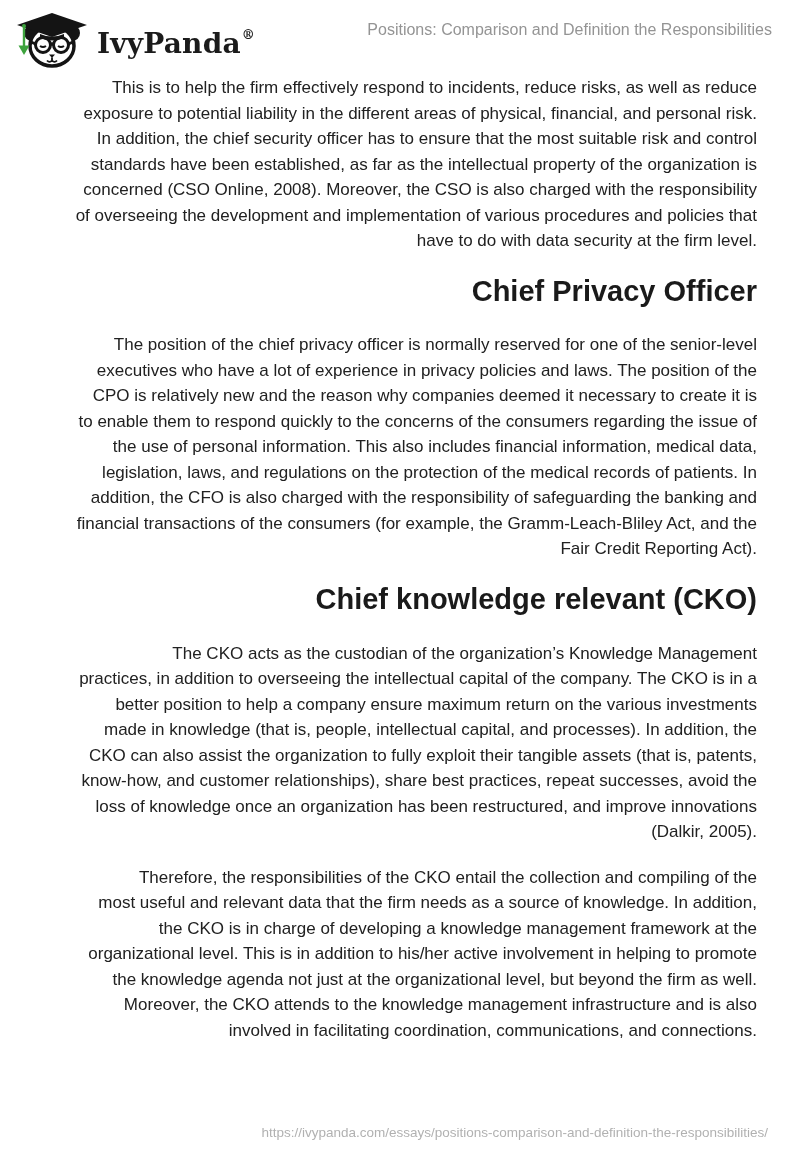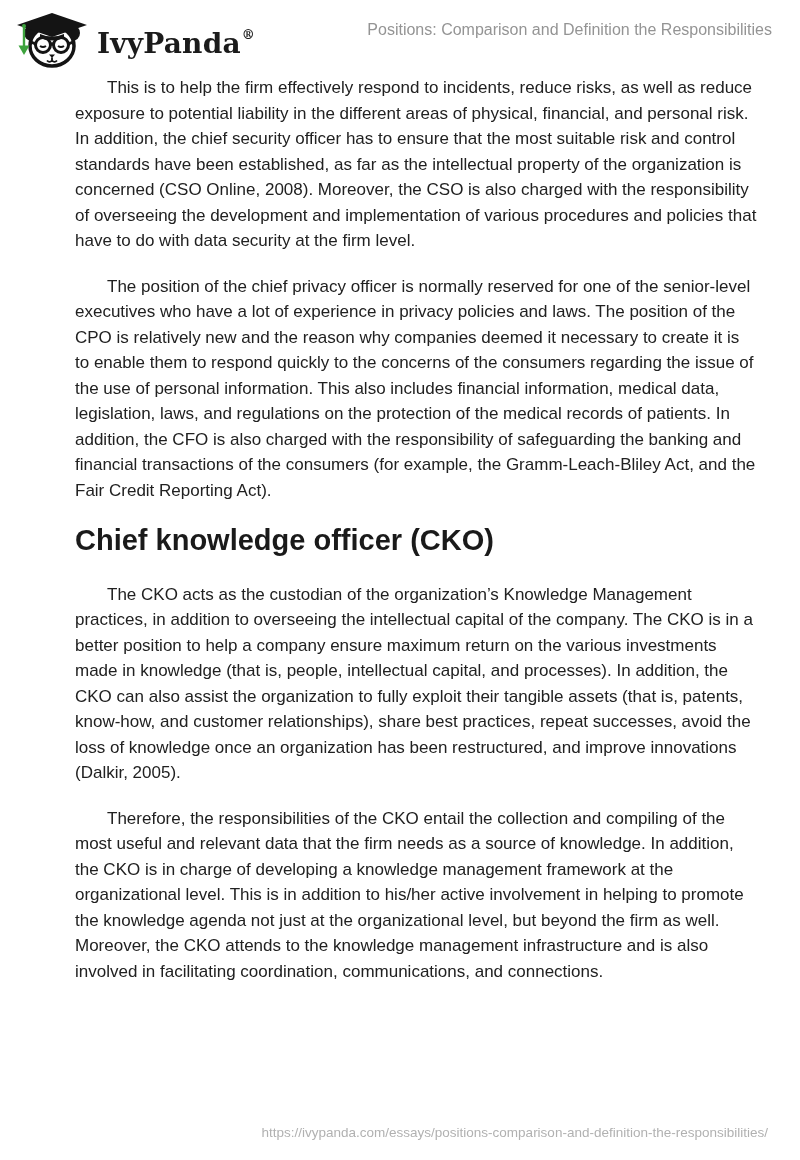--- a/index.html
+++ b/index.html
@@ -45,20 +45,21 @@
     margin-top: 13px;
     font-size: 16px;
     color: #949494;
     text-align: right;
   }
 
   
   .article {
     padding: 5px 43px 0 75px; 
     color: #212121;
+    text-align: right;
   }
   .article p {
     font-size: 17px;
     line-height: 25.5px;
     margin: 0 0 20px 0;
     text-indent: 32px;
     color: #212121;
   }
   .article h2 {
     font-family: "Liberation Sans", sans-serif;
@@ -119,24 +120,25 @@
       </svg>
     </span>
     <span class="brand-name"><span>IvyPanda</span><sup>®</sup></span>
   </div>
   <div class="doc-title">Positions: Comparison and Definition the Responsibilities</div>
 </header>
 
 <main class="article">
   <p>This is to help the firm effectively respond to incidents, reduce risks, as well as reduce exposure to potential liability in the different areas of physical, financial, and personal risk. In addition, the chief security officer has to ensure that the most suitable risk and control standards have been established, as far as the intellectual property of the organization is concerned (CSO Online, 2008). Moreover, the CSO is also charged with the responsibility of overseeing the development and implementation of various procedures and policies that have to do with data security at the firm level.</p>
 
+  <h2>Chief Privacy Officer</h2>
 
   <p>The position of the chief privacy officer is normally reserved for one of the senior-level executives who have a lot of experience in privacy policies and laws. The position of the CPO is relatively new and the reason why companies deemed it necessary to create it is to enable them to respond quickly to the concerns of the consumers regarding the issue of the use of personal information. This also includes financial information, medical data, legislation, laws, and regulations on the protection of the medical records of patients. In addition, the CFO is also charged with the responsibility of safeguarding the banking and financial transactions of the consumers (for example, the Gramm-Leach-Bliley Act, and the Fair Credit Reporting Act).</p>
 
-  <h2>Chief knowledge officer (CKO)</h2>
+  <h2>Chief knowledge relevant (CKO)</h2>
 
   <p>The CKO acts as the custodian of the organization’s Knowledge Management practices, in addition to overseeing the intellectual capital of the company. The CKO is in a better position to help a company ensure maximum return on the various investments made in knowledge (that is, people, intellectual capital, and processes). In addition, the CKO can also assist the organization to fully exploit their tangible assets (that is, patents, know-how, and customer relationships), share best practices, repeat successes, avoid the loss of knowledge once an organization has been restructured, and improve innovations (Dalkir, 2005).</p>
 
   <p>Therefore, the responsibilities of the CKO entail the collection and compiling of the most useful and relevant data that the firm needs as a source of knowledge. In addition, the CKO is in charge of developing a knowledge management framework at the organizational level. This is in addition to his/her active involvement in helping to promote the knowledge agenda not just at the organizational level, but beyond the firm as well. Moreover, the CKO attends to the knowledge management infrastructure and is also involved in facilitating coordination, communications, and connections.</p>
 </main>
 
 <footer class="page-footer">
   <span class="source-url">https://ivypanda.com/essays/positions-comparison-and-definition-the-responsibilities/</span>
 </footer>
 

